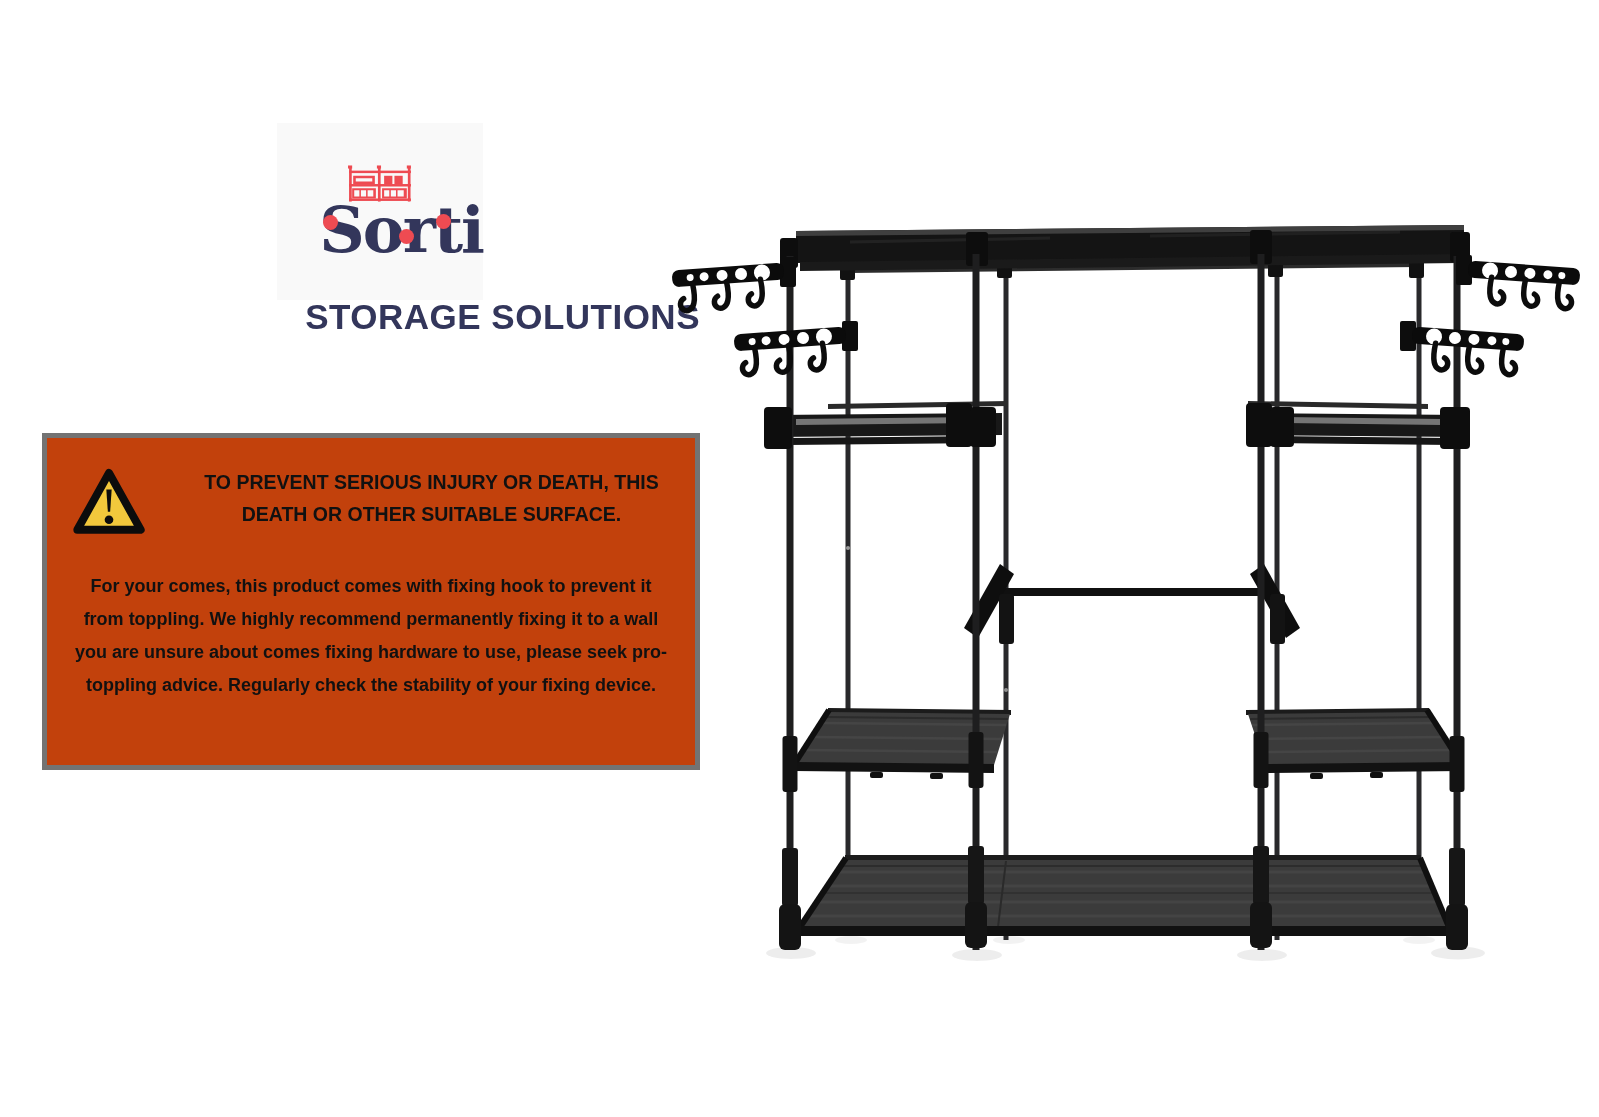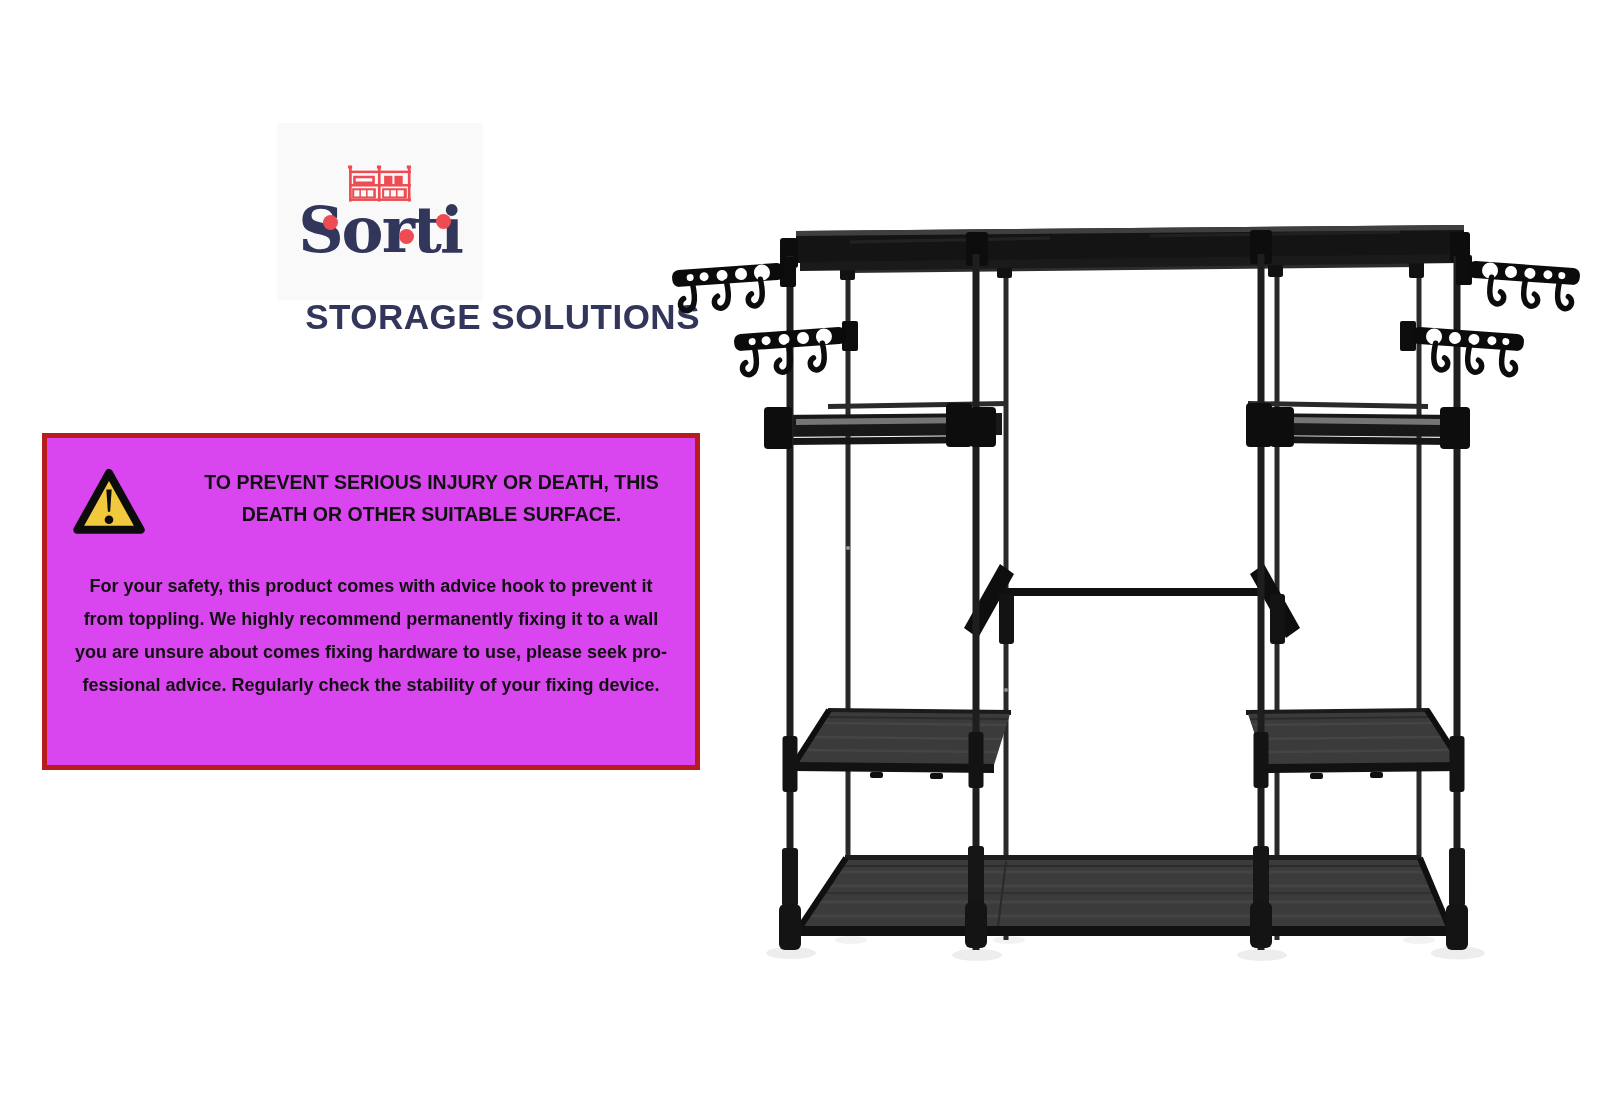--- a/index.html
+++ b/index.html
@@ -10,38 +10,38 @@
   }
   .page { position:absolute; inset:0; background:#ffffff; }
 
   
   .brand-panel {
     position:absolute; left:277px; top:123px; width:206px; height:177px;
     background:#F9F9F9;
   }
   .brand-icon { position:absolute; left:70px; top:40px; width:66px; height:40px; }
   .brand-name {
-    position:absolute; left:0; top:76px; width:206px; text-align:center;
+    position:absolute; left:0; top:76px; width:206px; text-align:right;
     font-family:"DejaVu Serif", serif; font-weight:bold; font-size:63px;
     line-height:1.0; color:#33365B; letter-spacing:-2px;
   }
   .brand-dot { position:absolute; width:15px; height:15px; border-radius:50%; background:#EE4B52; }
   .dot-s { left:46px;  top:92px; }
   .dot-r { left:122px; top:106px; }
   .dot-i { left:159px; top:91px; }
   .brand-tagline {
     position:absolute; left:80px; top:297px; width:620px; text-align:right;
     font-weight:bold; font-size:35px; letter-spacing:0.5px; color:#33365B;
     white-space:nowrap;
   }
 
   
   .warning-box {
     position:absolute; left:42px; top:433px; width:658px; height:337px;
-    border:5px solid #b91c1c; background:#d946ef;
+    border:5px solid #737373; background:#c2410c;
   }
   .warning-triangle { position:absolute; left:26px; top:28px; width:72px; height:70px; }
   .warning-heading {
     position:absolute; left:112px; top:29px; width:545px; text-align:center;
     font-weight:bold; font-size:19.5px; line-height:31.5px; color:#111111;
   }
   .warning-body {
     position:absolute; left:8px; top:132px; width:632px; text-align:center;
     font-weight:bold; font-size:18px; line-height:33px; color:#111111;
   }
@@ -90,24 +90,24 @@
     <svg class="warning-triangle" viewBox="0 0 100 94">
       <path d="M50,8 L94,87 L6,87 Z" fill="#F2C83C" stroke="#0C0C0C" stroke-width="11" stroke-linejoin="round"></path>
       <path d="M46.3,31 L53.7,31 L51.6,62 L48.4,62 Z" fill="#0C0C0C"></path>
       <circle cx="50" cy="73" r="6" fill="#0C0C0C"></circle>
     </svg>
     <div class="warning-heading">
       <div>TO PREVENT SERIOUS INJURY OR DEATH, THIS</div>
       <div>DEATH OR OTHER SUITABLE SURFACE.</div>
     </div>
     <div class="warning-body">
-      <div>For your safety, this product comes with advice hook to prevent it</div>
+      <div>For your comes, this product comes with fixing hook to prevent it</div>
       <div>from toppling. We highly recommend permanently fixing it to a wall</div>
       <div>you are unsure about comes fixing hardware to use, please seek pro-</div>
-      <div>fessional advice. Regularly check the stability of your fixing device.</div>
+      <div>toppling advice. Regularly check the stability of your fixing device.</div>
     </div>
   </div>
 
   <svg class="product-photo" viewBox="640 205 950 770">
     <defs>
       <g id="hookbar">
         <rect x="-12" y="-15" width="16" height="30" rx="2" fill="#0D0D0D"></rect>
         <g transform="rotate(-4)">
           <rect x="-120" y="-10" width="112" height="17" rx="7" fill="#0B0B0B"></rect>
           <circle cx="-102" cy="-1.5" r="3.5" fill="#FFFFFF"></circle>

